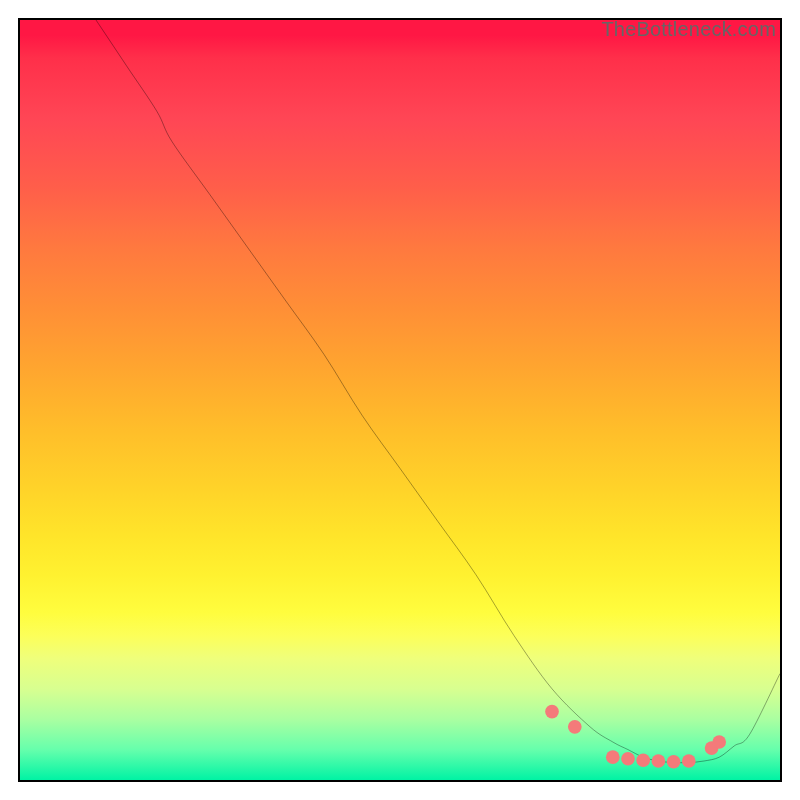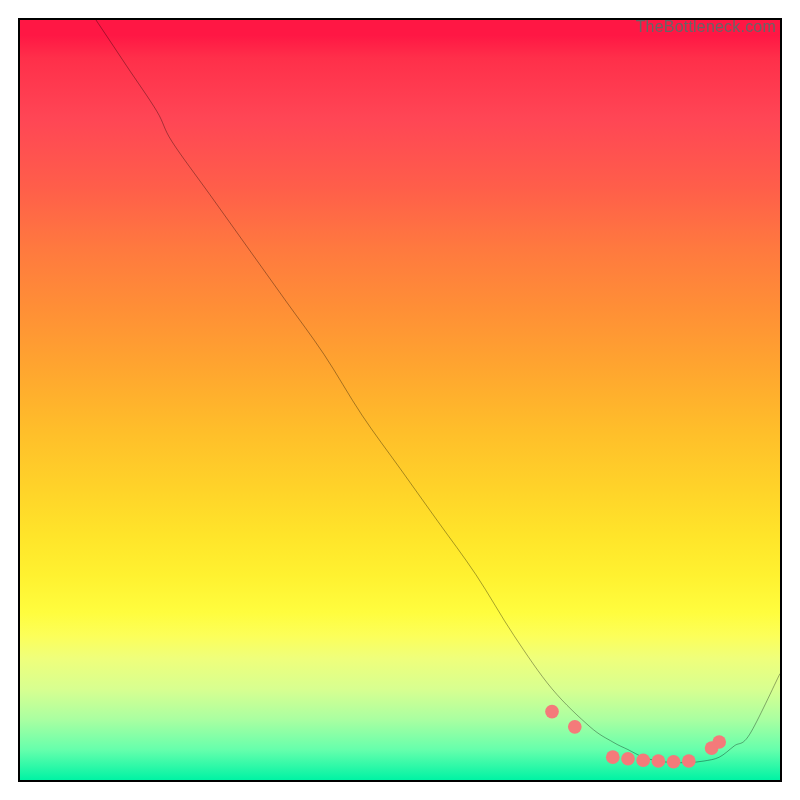--- a/index.html
+++ b/index.html
@@ -46,21 +46,21 @@
       #00f3a4 100%
     );
     border: 2px solid #000;
     box-sizing: border-box;
   }
   .watermark {
     position: absolute;
     right: 4px;
     top: -2px;
     color: #666;
-    font-size: 16px;
+    font-size: 20px;
     font-weight: 500;
     letter-spacing: 0.2px;
     user-select: none;
   }
   svg.curve-layer {
     position: absolute;
     left: 0;
     top: 0;
     width: 760px;
     height: 760px;

